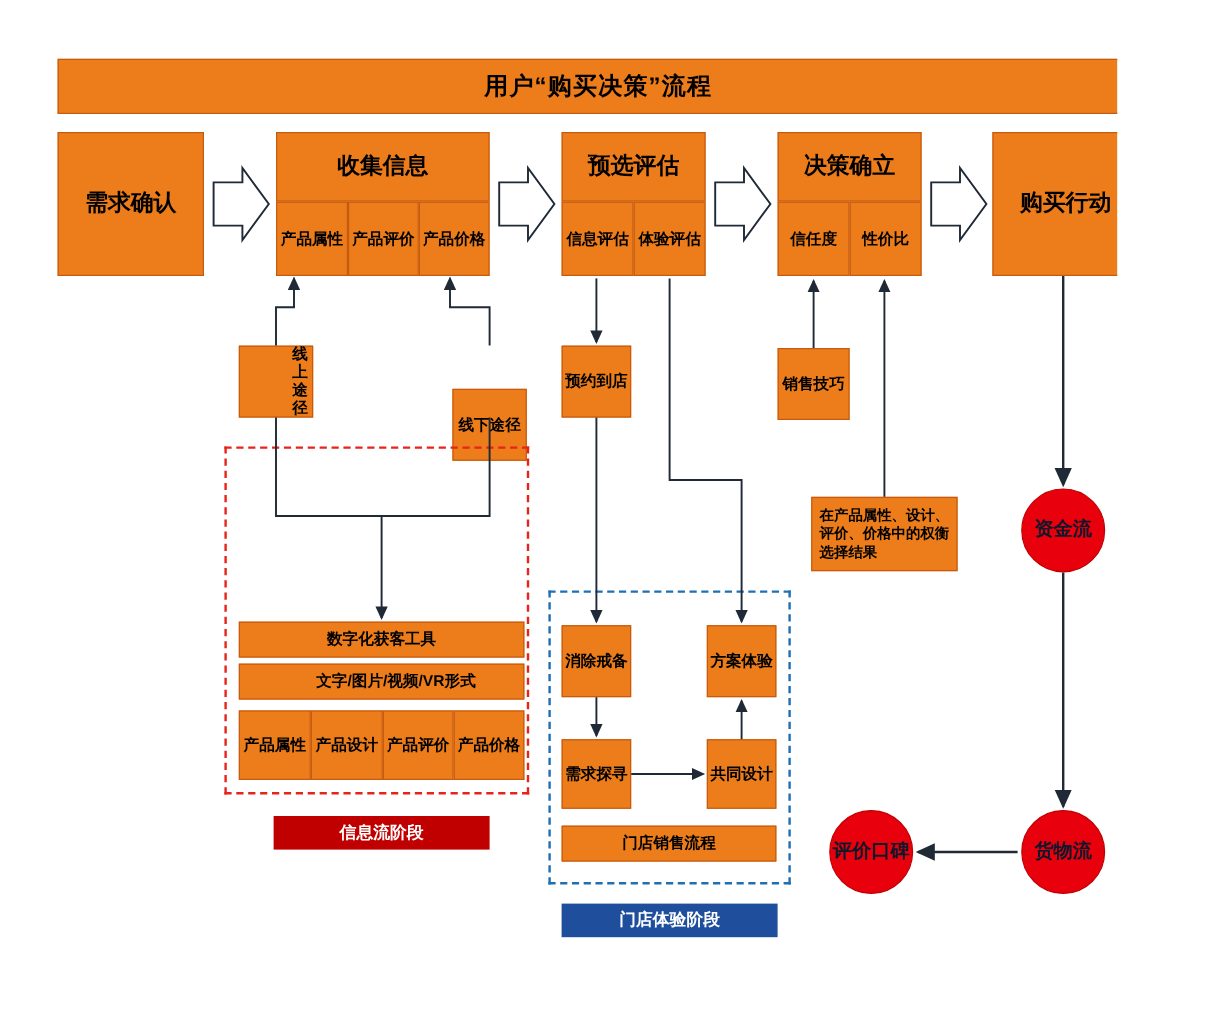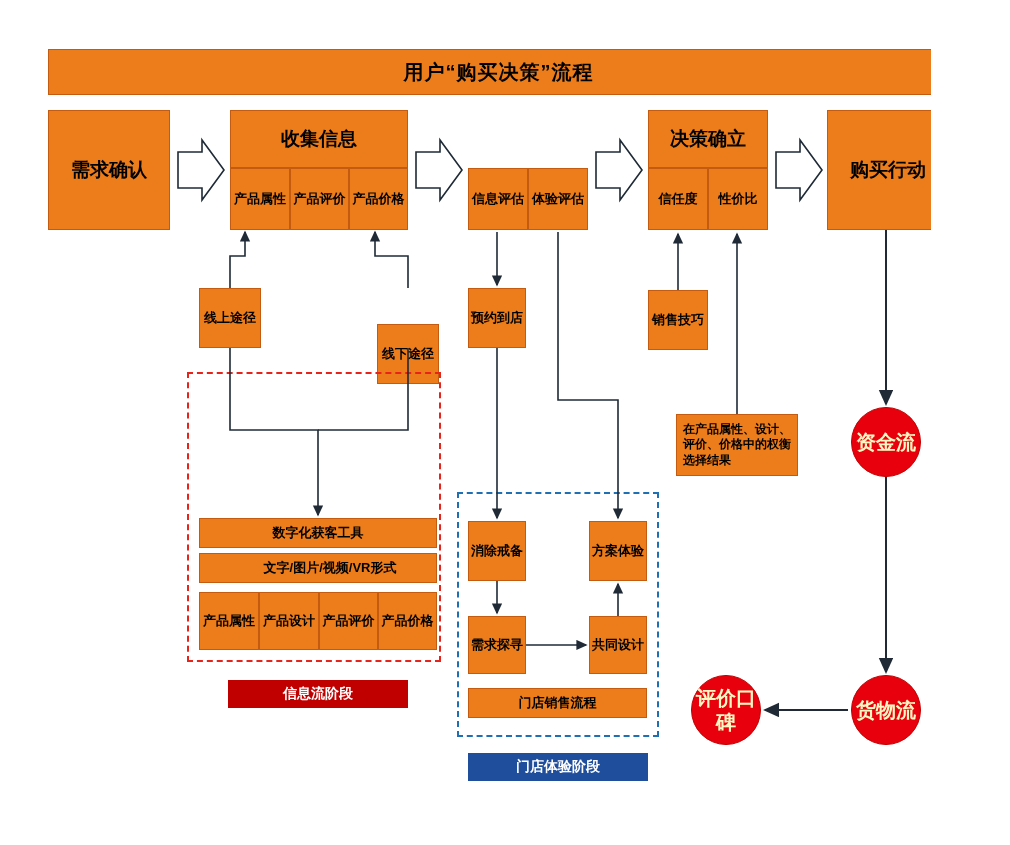--- a/index.html
+++ b/index.html
@@ -70,23 +70,23 @@
     font-size: 14px;
   }
   .legend.red { background: #C00000; }
   .legend.blue { background: #1F4E9C; }
   .circle {
     position: absolute;
     box-sizing: border-box;
     border-radius: 50%;
     background: #E8000D;
     border: 1.5px solid #C00000;
-    color: #fef9c3;
-    font-weight: bold;
-    font-size: 20px;
+    color: #0f172a;
+    font-weight: bold;
+    font-size: 16px;
     display: flex;
     align-items: center;
     justify-content: center;
     text-align: center;
     line-height: 1.2;
   }
   .dashed-red {
     position: absolute;
     box-sizing: border-box;
     border: 2px dashed #E8231A;
@@ -114,30 +114,31 @@
 
   <div class="box title-bar" style="left:48px; top:49px; width:901px; height:46px;">用户“购买决策”流程</div>
 
   <div class="box stage-main" style="left:48px; top:110px; width:122px; height:120px;">需求确认</div>
 
   <div class="box stage-main" style="left:230px; top:110px; width:178px; height:58px;">收集信息</div>
   <div class="box sub-cell" style="left:230px; top:168px; width:60px; height:62px;">产品属性</div>
   <div class="box sub-cell" style="left:290px; top:168px; width:59px; height:62px;">产品评价</div>
   <div class="box sub-cell" style="left:349px; top:168px; width:59px; height:62px;">产品价格</div>
 
+  <div class="box stage-main" style="left:468px; top:110px; width:120px; height:58px;">预选评估</div>
   <div class="box sub-cell" style="left:468px; top:168px; width:60px; height:62px;">信息评估</div>
   <div class="box sub-cell" style="left:528px; top:168px; width:60px; height:62px;">体验评估</div>
 
   <div class="box stage-main" style="left:648px; top:110px; width:120px; height:58px;">决策确立</div>
   <div class="box sub-cell" style="left:648px; top:168px; width:60px; height:62px;">信任度</div>
   <div class="box sub-cell" style="left:708px; top:168px; width:60px; height:62px;">性价比</div>
 
   <div class="box stage-main" style="left:827px; top:110px; width:122px; height:120px;">购买行动</div>
 
-  <div class="box path-box" style="left:199px; top:288px; width:62px; height:60px;">线上途径</div>
+  <div class="box path-box" style="left:199px; top:288px; width:62px; height:60px;padding-left:40px;">线上途径</div>
   <div class="box path-box" style="left:377px; top:288px; width:62px; height:60px;margin-top:36px;">线下途径</div>
 
   <div class="box small-box" style="left:468px; top:288px; width:58px; height:60px;">预约到店</div>
 
   <div class="box small-box" style="left:648px; top:290px; width:60px; height:60px;">销售技巧</div>
 
   <div class="box note-box" style="left:676px; top:414px; width:122px; height:62px;">在产品属性、设计、评价、价格中的权衡选择结果</div>
 
   <div class="dashed-red" style="left:187px; top:372px; width:254px; height:290px;"></div>
 

